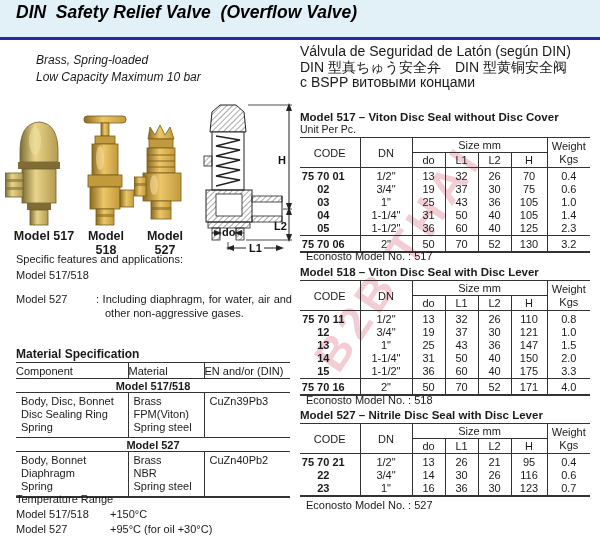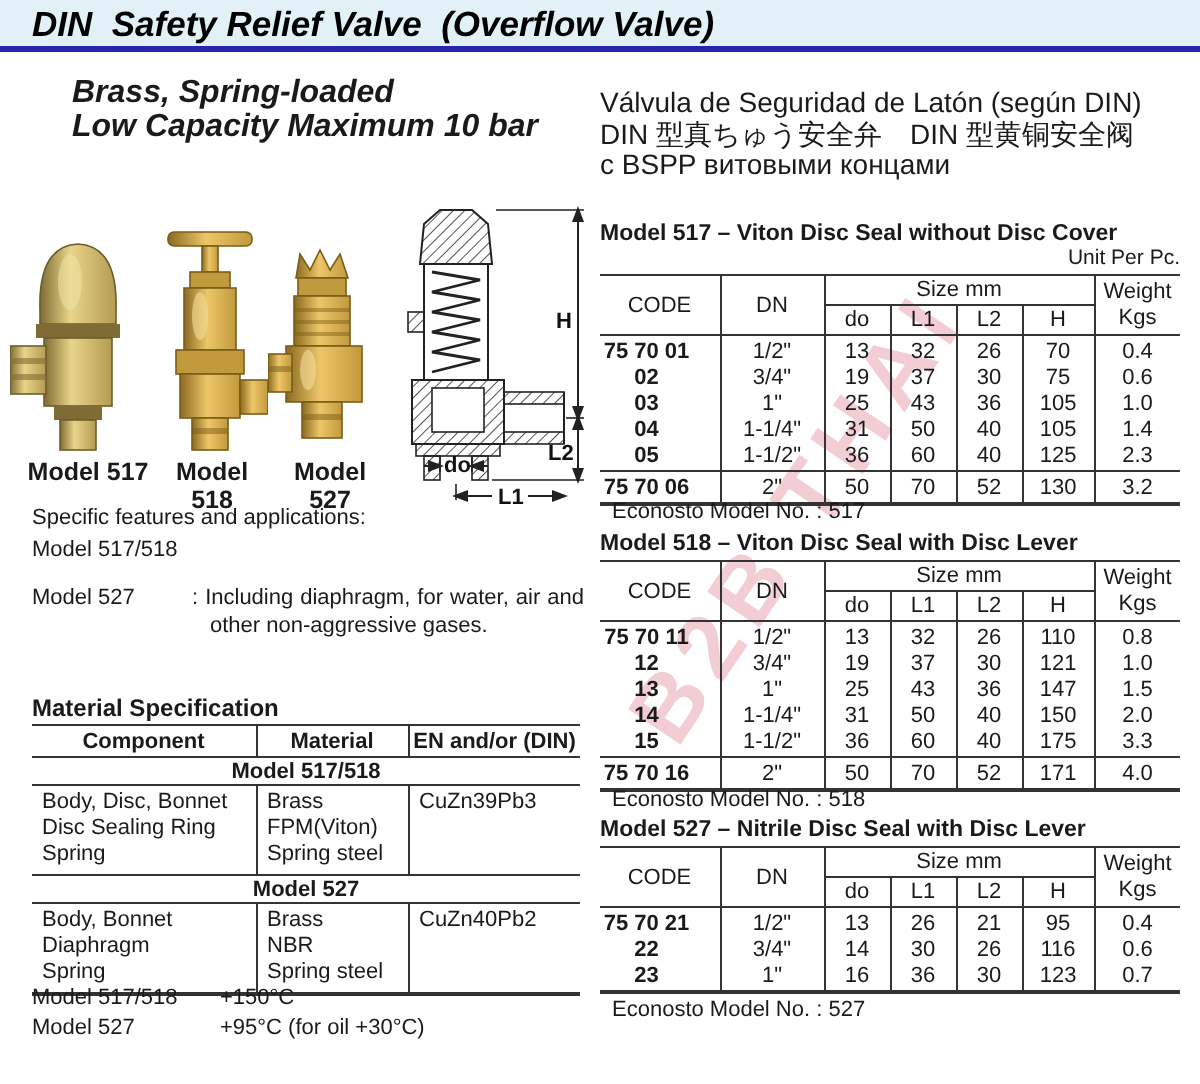--- a/index.html
+++ b/index.html
@@ -7,59 +7,59 @@
     --watermark:#f2cdd3;
     --brass_hi:#e8d48a; --brass_mid:#b49c52; --brass_dark:#7e6c34;
     --gold_hi:#edc668; --gold_mid:#c29a3e; --gold_dark:#8a6a20;
   }
   *{margin:0;padding:0;box-sizing:border-box}
   html,body{background:#fff}
   body{font-family:"Liberation Sans","DejaVu Sans",sans-serif;color:var(--ink)}
   .page{position:relative;width:600px;height:542px;background:#fff;overflow:hidden}
 
   
-  .titlebar{position:absolute;left:0;top:0;width:600px;height:26px;background:var(--title_bg);border-bottom:3px solid var(--title_rule)}
+  .titlebar{position:absolute;left:0;top:0;width:600px;height:40px;background:var(--title_bg);border-bottom:3px solid var(--title_rule)}
   .titlebar .title{position:absolute;left:16px;top:2px;font-style:italic;font-weight:bold;font-size:17.5px;white-space:pre;color:#000}
 
   
   .watermark{position:absolute;left:258px;top:128px;width:280px;height:260px;display:flex;align-items:center;justify-content:center;transform:rotate(-56deg);color:var(--watermark);font-size:46px;font-weight:bold;letter-spacing:6px;white-space:nowrap;pointer-events:none;z-index:0}
 
   .fg{position:relative;z-index:1}
 
   
-  .intro{position:absolute;left:36px;top:38px;font-style:italic;font-weight:bold;font-size:16px;line-height:17px}
+  .intro{position:absolute;left:36px;top:52px;font-style:italic;font-weight:normal;font-size:12px;line-height:17px}
   .model-label{position:absolute;top:229px;font-weight:bold;font-size:12.5px;text-align:center}
   .ml-0{left:12px;width:64px}.ml-1{left:76px;width:60px}.ml-2{left:136px;width:58px}
   .photo{position:absolute}
   .p517{left:5px;top:115px}.p518{left:76px;top:112px}.p527{left:134px;top:121px}
   .diagram{position:absolute;left:190px;top:102px}
 
   .features{position:absolute;left:16px;top:252px;width:276px;font-size:11px;line-height:14px}
   .feat-item{display:flex;margin-top:2px}
   .feat-item.second{margin-top:10px}
   .feat-label{width:80px;flex:none}
   .feat-text{flex:1;text-align:justify;padding-left:9px;text-indent:-9px}
 
   .mat-heading{position:absolute;left:16px;top:347px;font-weight:bold;font-size:12px}
   table{border-collapse:collapse;table-layout:fixed}
   .mtable{position:absolute;left:16px;top:362px;width:274px;font-size:11px;border-bottom:2px solid var(--line)}
-  .mtable th{font-weight:bold;text-align:center;height:16px;border-top:1px solid var(--line);border-bottom:1px solid var(--line)}
+  .mtable th{font-weight:normal;text-align:left;height:16px;border-top:1px solid var(--line);border-bottom:1px solid var(--line)}
   .mtable th+th,.mtable tbody.mbody td+td{border-left:1px solid var(--line)}
   .mtable .msec td{font-weight:bold;text-align:center;height:14px;border-bottom:1px solid var(--line);font-size:11px}
   .mtable tbody.mbody td{vertical-align:top;white-space:pre-line;line-height:13px;padding:2px 0 3px 5px;border-bottom:1px solid var(--line)}
 
   .temp{position:absolute;left:16px;top:492px;font-size:11px;line-height:15px}
   .temp .t-row{display:flex}
   .temp .t-label{width:94px;flex:none}
 
   
   .multilingual{position:absolute;left:300px;top:44px;font-size:14px;line-height:15.5px}
   .sec-title{position:absolute;left:300px;font-weight:bold;font-size:11.5px}
   .st-0{top:111px}.st-1{top:266px}.st-2{top:409px}
-  .unit-note{position:absolute;left:300px;top:123px;width:290px;text-align:right;font-size:10.5px}
+  .unit-note{position:absolute;left:300px;top:123px;width:290px;font-size:10.5px}
   .vtable{position:absolute;left:300px;width:290px;font-size:11px;border-bottom:2px solid var(--line)}
   .vt-0{top:137px}.vt-1{top:280px}.vt-2{top:423px}
   .vtable thead th{font-weight:normal;border-top:1px solid var(--line);height:15px;vertical-align:middle}
   .vtable thead th.szgrp{border-bottom:1px solid var(--line)}
   .vtable thead th+th{border-left:1px solid var(--line)}
   .vtable thead th.sub{border-left:1px solid var(--line)}
   .vtable thead th.sub:first-child{border-left:1px solid var(--line)}
   .vtable thead .wcell div{line-height:13px}
   .vtable tbody td{height:13px;line-height:13px;text-align:center;padding:0}
   .vtable tbody td+td{border-left:1px solid var(--line)}
@@ -259,20 +259,21 @@
 Spring</td>
             <td>Brass
 NBR
 Spring steel</td>
             <td>CuZn40Pb2</td>
           </tr>
         </tbody>
     </table>
 
     <div class="temp">
+      <div>Temperature Range</div>
       <div class="t-row">
         <span class="t-label">Model 517/518</span>
         <span>+150°C</span>
       </div>
       <div class="t-row">
         <span class="t-label">Model 527</span>
         <span>+95°C (for oil +30°C)</span>
       </div>
     </div>
 

